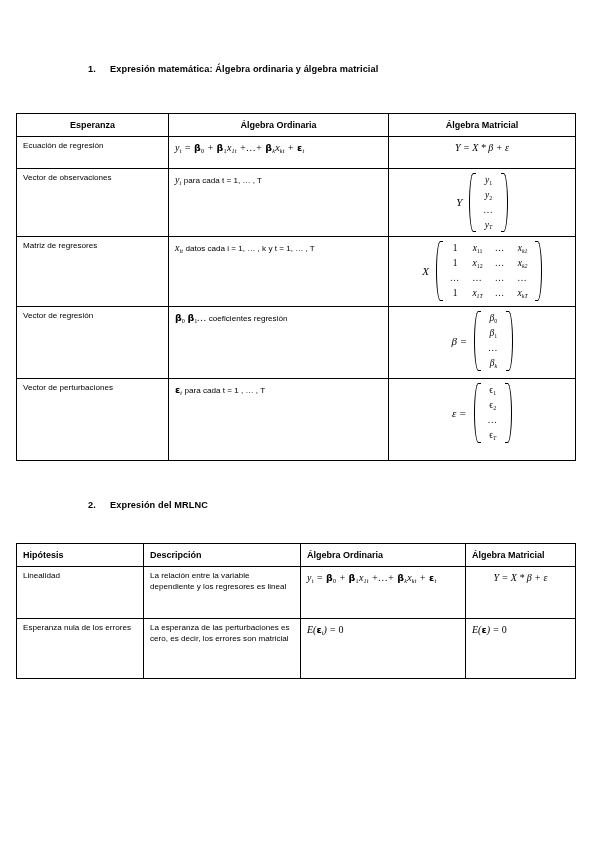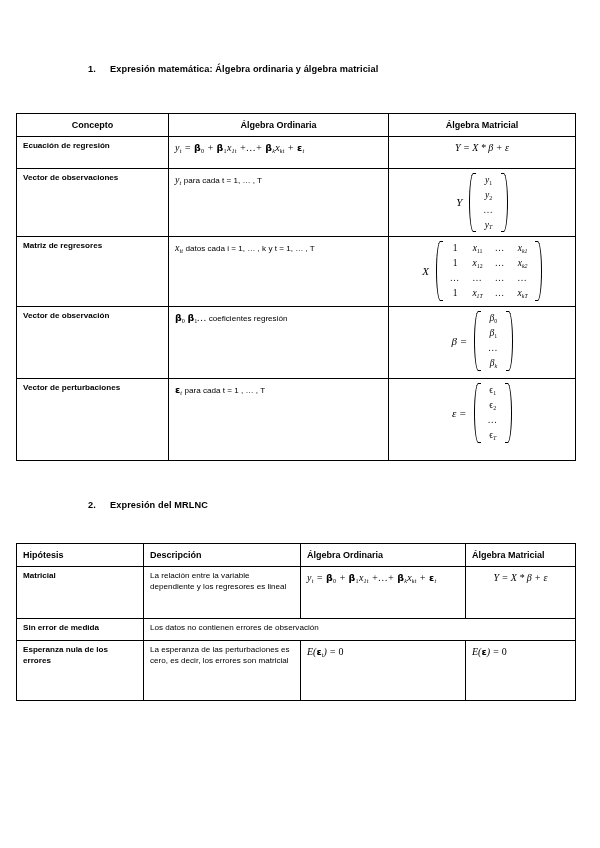--- a/index.html
+++ b/index.html
@@ -53,21 +53,21 @@
     line-height: 1.35;
   }
   table.doc-table td.hdr {
     font-weight: bold;
     font-size: 9px;
     vertical-align: middle;
     padding-top: 5px;
     padding-bottom: 5px;
   }
   td.center { text-align: center; }
-  td.label { font-weight: bold; font-size: 8.6px; }
+  td.label { font-weight: normal; font-size: 8.6px; }
   td.mid { vertical-align: middle; }
 
   
   #table-1 {
     left: 16px;
     top: 113px;
     width: 559px;
   }
 
   
@@ -167,21 +167,21 @@
   </div>
 
   <table class="doc-table" id="table-1">
     <colgroup>
       <col style="width:152px">
       <col style="width:220px">
       <col style="width:187px">
     </colgroup>
     <tbody>
       <tr>
-        <td class="hdr center">Concepto</td>
+        <td class="hdr center">Esperanza</td>
         <td class="hdr center">Álgebra Ordinaria</td>
         <td class="hdr center">Álgebra Matricial</td>
       </tr>
 
       <tr style="height:32px">
         <td class="label mid">Ecuación de regresión</td>
         <td class="mid">
           <span class="math eqline">y<sub>t</sub> = <span class="gk">β</span><sub class="up">0</sub> + <span class="gk">β</span><sub class="up">1</sub>x<sub>1t</sub> +…+ <span class="gk">β</span><sub>k</sub>x<sub>kt</sub> + <span class="gk">ε</span><sub>t</sub></span>
         </td>
         <td class="mid center">
@@ -255,21 +255,21 @@
                     <span class="mat-cell">x<sub>kT</sub></span>
                 </span>
               </span>
               <span class="bracket right"></span>
             </span>
           </div>
         </td>
       </tr>
 
       <tr style="height:72px">
-        <td class="label">Vector de observación</td>
+        <td class="label">Vector de regresión</td>
         <td>
           <span class="math"><span class="gk">β</span><sub class="up">0</sub> <span class="gk">β</span><sub class="up">1</sub>… </span><span class="plain">coeficientes regresión</span>
         </td>
         <td>
           <div class="matrix-wrap">
             <span class="mat-name">β =</span>
             <span class="paren">
               <span class="bracket left"></span>
               <span class="mat-body">
                 <span class="mat-row">
@@ -336,35 +336,31 @@
     </colgroup>
     <tbody>
       <tr>
         <td class="hdr">Hipótesis</td>
         <td class="hdr">Descripción</td>
         <td class="hdr">Álgebra Ordinaria</td>
         <td class="hdr">Álgebra Matricial</td>
       </tr>
 
       <tr style="height:52px">
-        <td class="label">Matricial</td>
+        <td class="label">Linealidad</td>
         <td>La relación entre la variable dependiente y los regresores es lineal</td>
         <td>
           <span class="math eqline">y<sub>t</sub> = <span class="gk">β</span><sub class="up">0</sub> + <span class="gk">β</span><sub class="up">1</sub>x<sub>1t</sub> +…+ <span class="gk">β</span><sub>k</sub>x<sub>kt</sub> + <span class="gk">ε</span><sub>t</sub></span>
         </td>
         <td class="center">
           <span class="math">Y = X * β + ε</span>
         </td>
       </tr>
 
 
-      <tr style="height:22px">
-        <td class="label">Sin error de medida</td>
-        <td colspan="3">Los datos no contienen errores de observación</td>
-      </tr>
 
       <tr style="height:60px">
         <td class="label">Esperanza nula de los errores</td>
         <td>La esperanza de las perturbaciones es cero, es decir, los errores son matricial</td>
         <td>
           <span class="math"><span class="up" style="font-style:italic">E</span>(<span class="gk">ε</span><sub>t</sub>) = <span class="up">0</span></span>
         </td>
         <td>
           <span class="math"><span class="up" style="font-style:italic">E</span>(<span class="gk">ε</span>) = <span class="up">0</span></span>
         </td>

